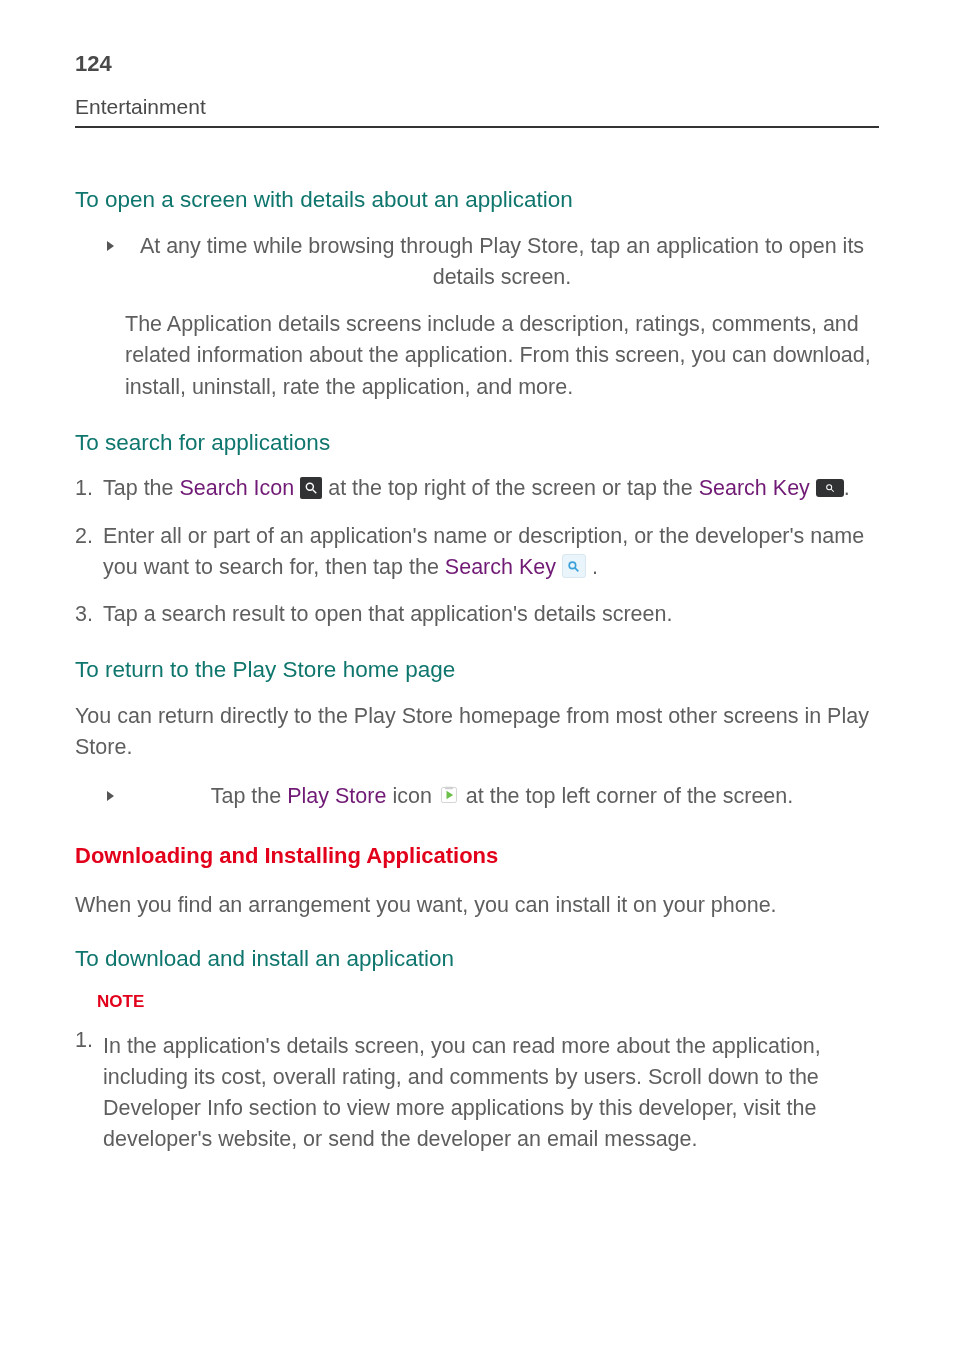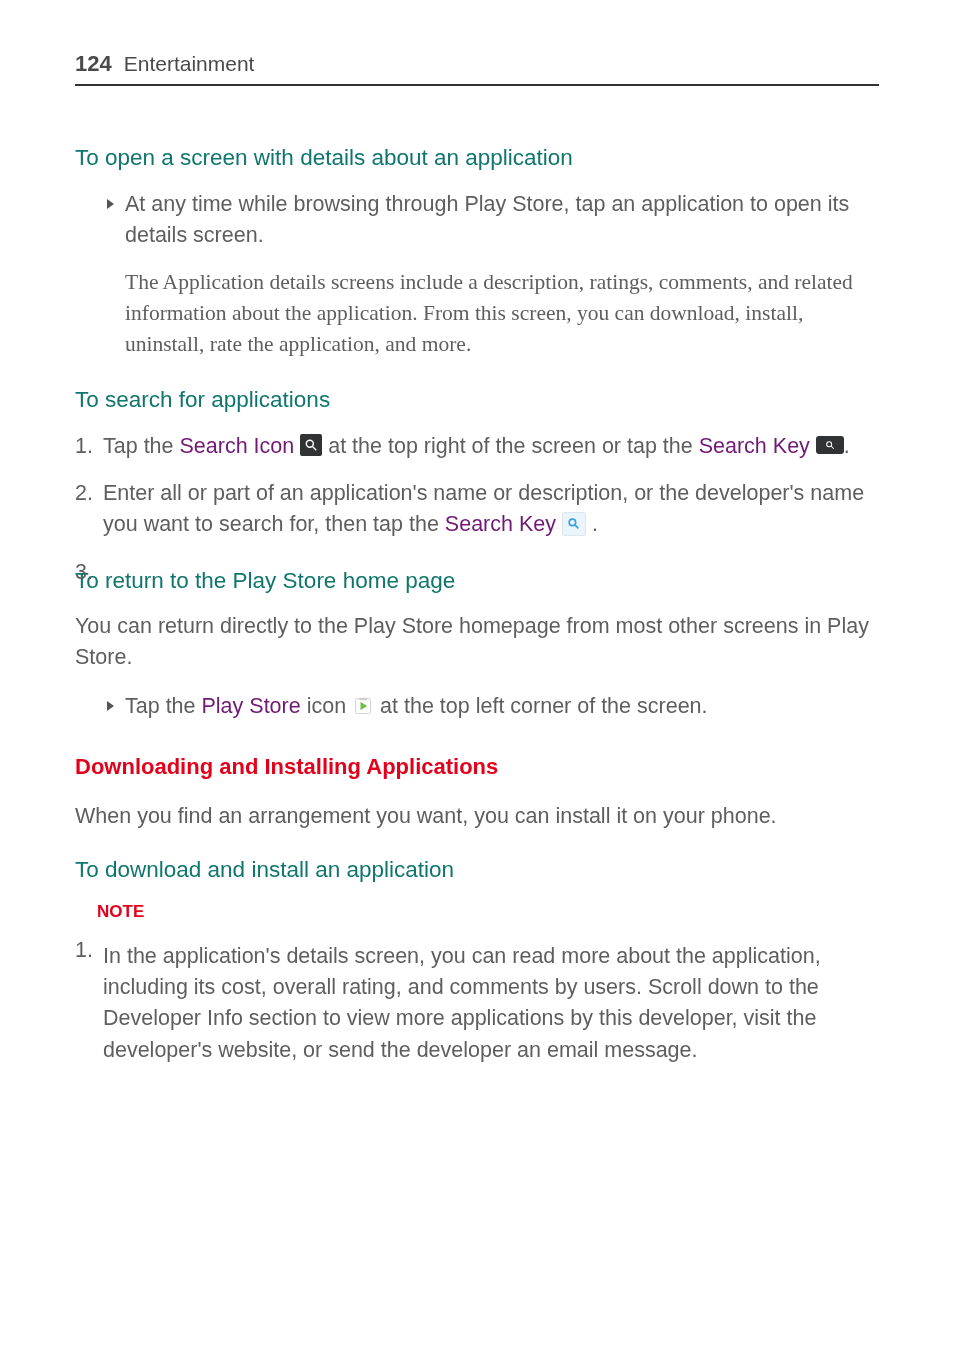--- a/index.html
+++ b/index.html
@@ -11,20 +11,21 @@
       color: #5e5e5e;
       padding: 48px 75px 60px 75px;
       font-size: 21.5px;
       line-height: 1.45;
     }
     .header-row {
       display: flex;
       align-items: baseline;
       gap: 12px;
       margin-bottom: 4px;
+      flex-direction: column;
     }
     .page-num {
       font-size: 22px;
       font-weight: bold;
       color: #4a4a4a;
     }
     .section-title {
       font-size: 21px;
       color: #4a4a4a;
       font-weight: normal;
@@ -37,31 +38,32 @@
     .sub-red {
       color: #0f766e;
       font-size: 22.5px;
       margin-bottom: 14px;
       font-weight: normal;
     }
     .bullet {
       position: relative;
       padding-left: 50px;
       margin-bottom: 16px;
+      text-align: center;
     }
     .bullet .arrow {
       position: absolute;
       left: 32px;
       top: 10px;
       width: 0; height: 0;
       border-top: 5px solid transparent;
       border-bottom: 5px solid transparent;
       border-left: 7px solid #555;
     }
-    .para-block { padding-left: 50px; margin-bottom: 22px; font-family: Liberation Serif, serif; }
+    .para-block { padding-left: 50px; margin-bottom: 22px; }
     .ol-item {
       position: relative;
       padding-left: 28px;
       margin-bottom: 16px;
     }
     .ol-item .num {
       position: absolute;
       left: 0;
       top: 0;
     }
@@ -156,20 +158,21 @@
   <span class="icon-box icon-key-blue">
     <svg viewBox="0 0 24 24">
         <circle cx="10" cy="10" r="6" fill="none" stroke="#3aa0d8" stroke-width="3"></circle>
         <line x1="15" y1="15" x2="21" y2="21" stroke="#3aa0d8" stroke-width="3"></line>
       </svg>
   </span><span> .</span>
 </div>
 
 <div class="ol-item">
   <span class="num">3.</span>
+  <span>Tap a search result to open that application's details screen.</span>
 </div>
 
 <h3 class="sub-red sec-gap">To return to the Play Store home page</h3>
 <p style="margin-bottom:18px;">You can return directly to the Play Store homepage from most other screens in Play Store.</p>
 <div class="bullet">
   <span class="arrow"></span>
   <span>Tap the </span><span class="bold">Play Store</span><span> icon </span>
   <span class="icon-box icon-playstore">
     <svg viewBox="0 0 24 24">
         <rect x="3" y="3" width="18" height="18" rx="2" fill="#fff" stroke="#ccc"></rect>

